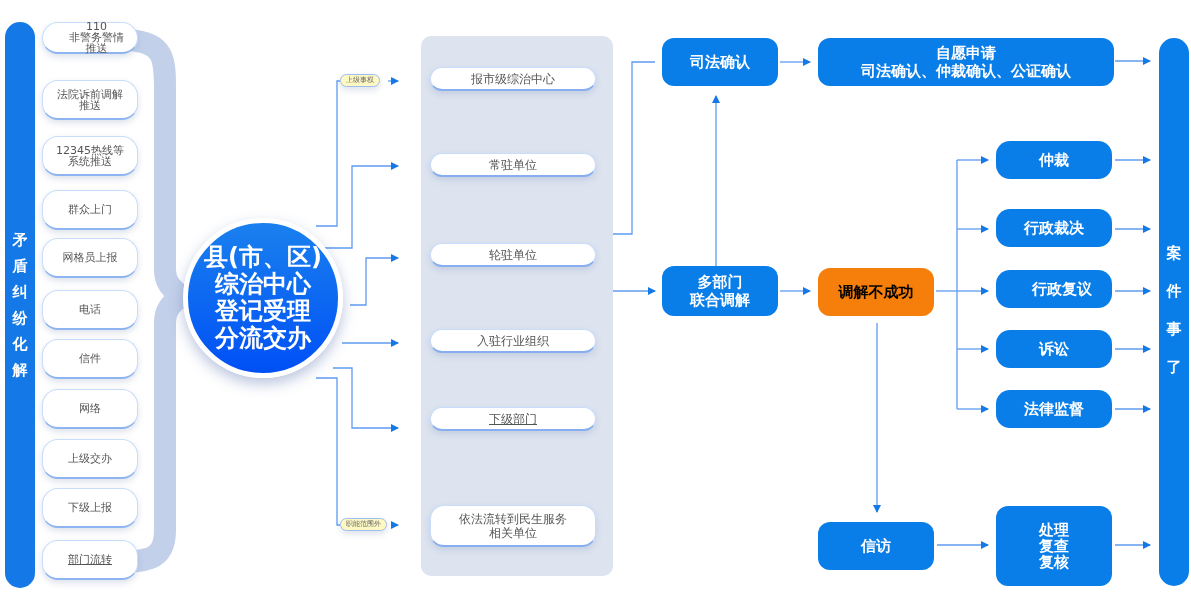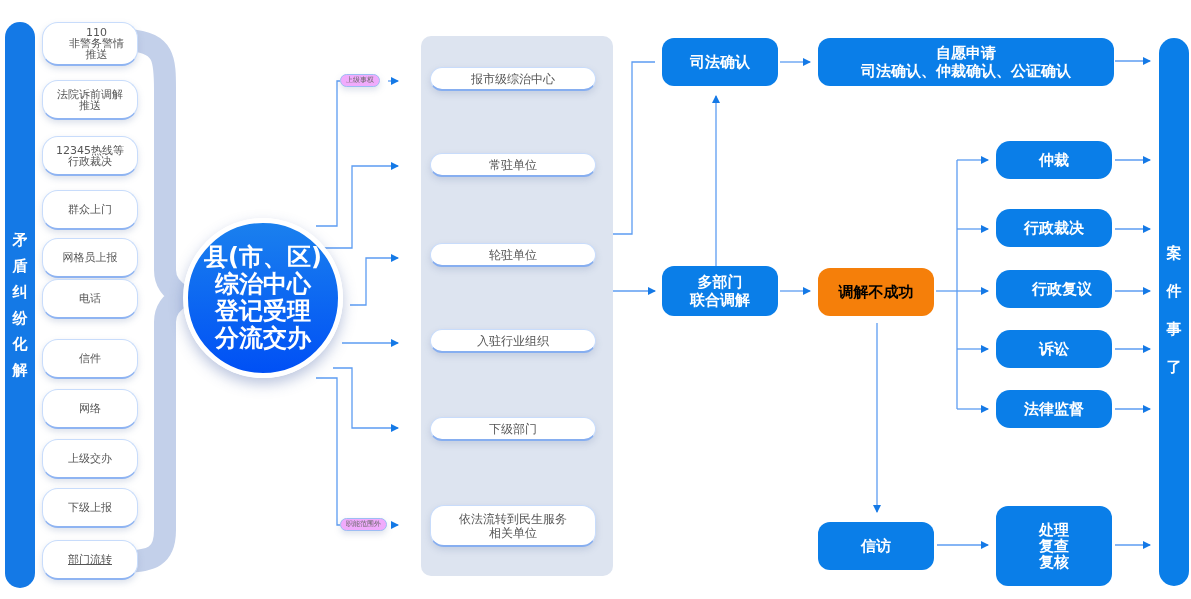--- a/index.html
+++ b/index.html
@@ -53,21 +53,21 @@
     left: 430px; width: 166px; height: 24px;
     background: #fff; border-radius: 14px;
     border: 1px solid #c8dcfb; border-bottom: 2px solid #86aef0;
     box-shadow: 0 3px 6px rgba(120,140,180,0.25);
     display: flex; align-items: center; justify-content: center;
     text-align: center; font-size: 12px; color: #555; line-height: 14px;
     white-space: pre-line;
   }
   .tag {
     height: 13px; padding: 0 5px;
-    background: #f0abfc; border-radius: 7px;
+    background: #fef9c3; border-radius: 7px;
     border: 1px solid #9dbdf3;
     font-size: 7px; line-height: 11px; color: #666;
     box-shadow: 0 3px 6px rgba(120,140,180,0.25);
     white-space: nowrap;
   }
 
   
   .bbox {
     background: #0a7ee8; color: #fff; font-weight: bold; border-radius: 12px;
     display: flex; align-items: center; justify-content: center; text-align: center;
@@ -137,50 +137,50 @@
   <div class="vert-text" id="leftTitle">
       <div>矛</div>
       <div>盾</div>
       <div>纠</div>
       <div>纷</div>
       <div>化</div>
       <div>解</div>
     </div>
 </div>
 
-<div class="abs src" style="top:22px;height:44px;padding-left:13px;">110
+<div class="abs src" style="top:22px;height:32px;padding-left:13px;">110
 非警务警情
 推送</div>
 <div class="abs src" style="top:80px;">法院诉前调解
 推送</div>
 <div class="abs src" style="top:136px;">12345热线等
-行政裁决</div>
+系统推送</div>
 <div class="abs src" style="top:190px;">群众上门</div>
 <div class="abs src" style="top:238px;">网格员上报</div>
-<div class="abs src" style="top:279px;">电话</div>
+<div class="abs src" style="top:290px;">电话</div>
 <div class="abs src" style="top:339px;">信件</div>
 <div class="abs src" style="top:389px;">网络</div>
 <div class="abs src" style="top:439px;">上级交办</div>
 <div class="abs src" style="top:488px;">下级上报</div>
 <div class="abs src" style="top:540px;text-decoration:underline;">部门流转</div>
 
 <div class="abs hub">县(市、区)
 综治中心
 登记受理
 分流交办</div>
 
 <div class="abs tag" style="left:340px;top:74px;">上级事权</div>
 <div class="abs tag" style="left:340px;top:518px;">职能范围外</div>
 
 <div class="abs panel"></div>
 <div class="abs mid" style="top:67px;">报市级综治中心</div>
 <div class="abs mid" style="top:153px;">常驻单位</div>
 <div class="abs mid" style="top:243px;">轮驻单位</div>
 <div class="abs mid" style="top:329px;">入驻行业组织</div>
-<div class="abs mid" style="top:417px;">下级部门</div>
+<div class="abs mid" style="top:407px;text-decoration:underline;">下级部门</div>
 <div class="abs mid" style="top:505px;height:42px;">依法流转到民生服务
 相关单位</div>
 
 <div class="abs bbox" style="left:662px;top:38px;width:116px;height:48px;">司法确认</div>
 <div class="abs bbox" style="left:818px;top:38px;width:296px;height:48px;font-size:15px;">自愿申请
 司法确认、仲裁确认、公证确认</div>
 <div class="abs bbox" style="left:662px;top:266px;width:116px;height:50px;">多部门
 联合调解</div>
 <div class="abs obox" style="left:818px;top:268px;width:116px;height:48px;">调解不成功</div>
 

